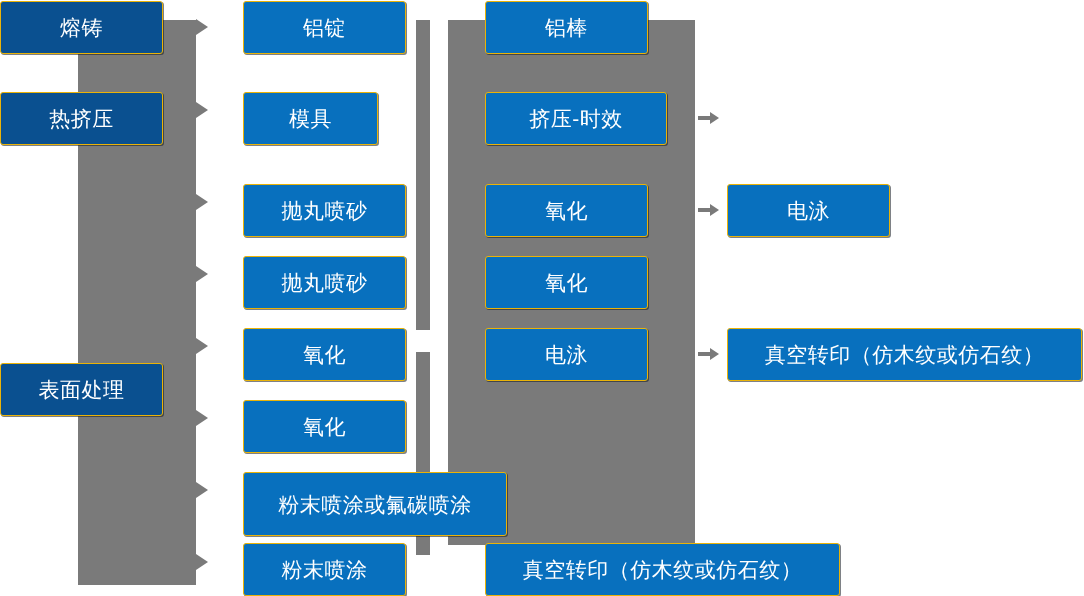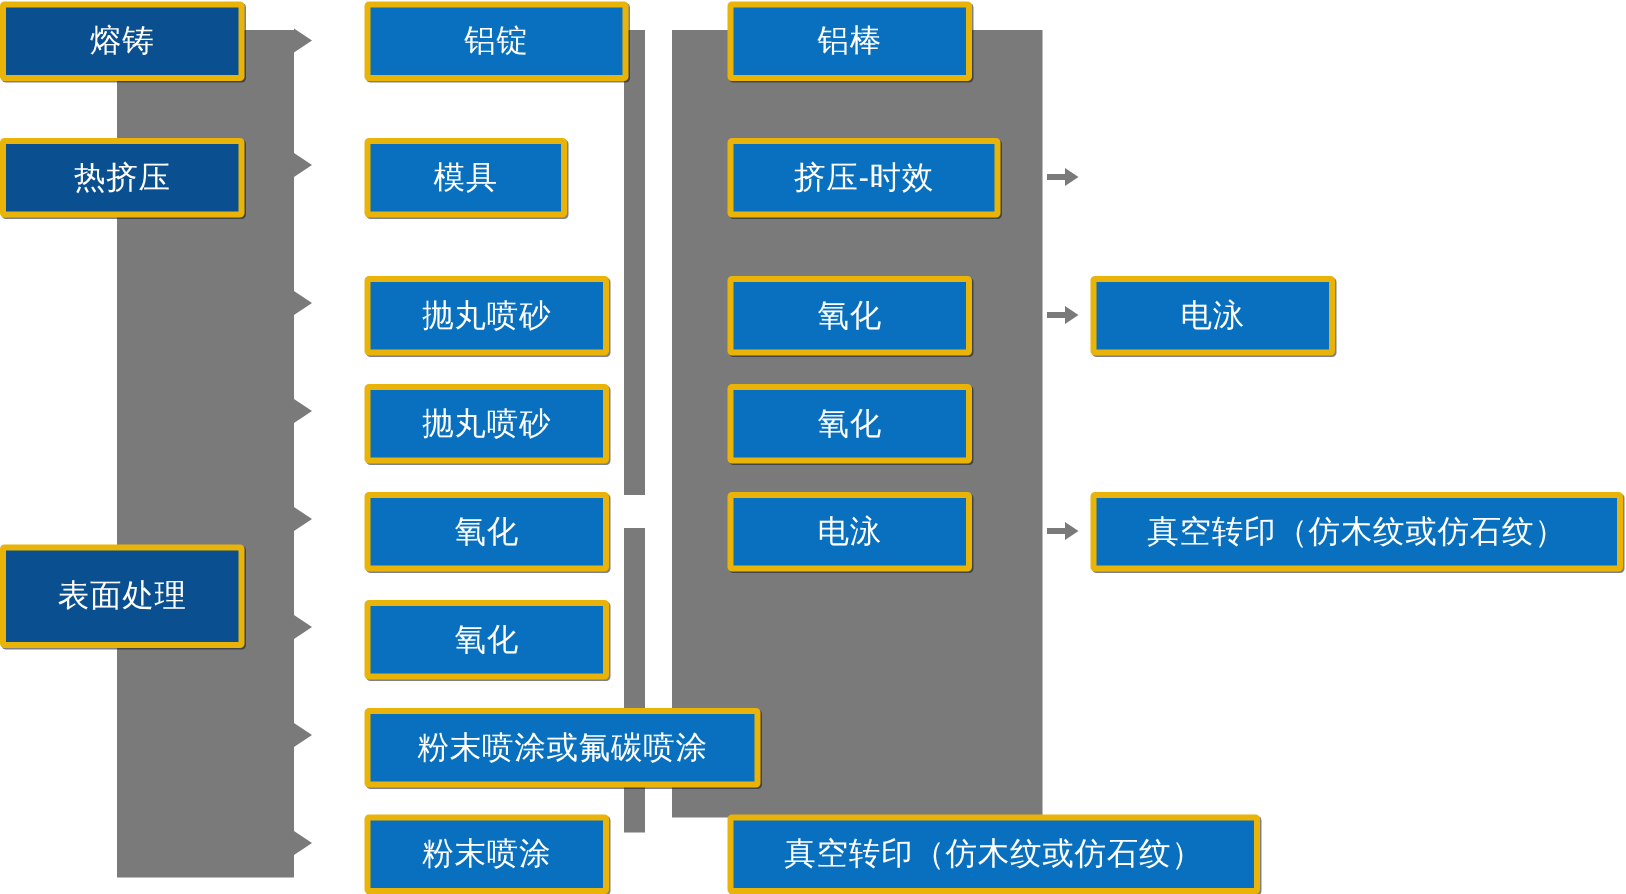--- a/index.html
+++ b/index.html
@@ -61,21 +61,21 @@
   .box {
     position: absolute;
     box-sizing: border-box;
     display: flex;
     align-items: center;
     justify-content: center;
     color: #ffffff;
     font-size: 21px;
     line-height: 1;
     letter-spacing: 0.5px;
-    border: 4px solid #eab308;
+    border: 1px solid #eab308;
     border-radius: 3px;
     box-shadow: 1px 1px 0 rgba(20,25,35,0.55);
     white-space: nowrap;
   }
   .box.dark  { background: #0a5090; }
   .box.mid   { background: #0870be; }
 
   
   .box::before {
     content: "";
@@ -137,25 +137,25 @@
   <div class="arrowhead small" style="left:710px; top:348px;"></div>
 
   <div class="box dark nohl" style="left:0px; top:1px; width:163px; height:53px;">
     <span>熔铸</span>
   </div>
 
   <div class="box dark nohl" style="left:0px; top:92px; width:163px; height:53px;">
     <span>热挤压</span>
   </div>
 
-  <div class="box dark nohl" style="left:0px; top:363px; width:163px; height:69px;justify-content:center;">
+  <div class="box dark nohl" style="left:0px; top:363px; width:163px; height:53px;justify-content:center;">
     <span>表面处理</span>
   </div>
 
-  <div class="box mid" style="left:243px; top:1px; width:176px; height:53px;">
+  <div class="box mid" style="left:243px; top:1px; width:163px; height:53px;">
     <span>铝锭</span>
   </div>
 
   <div class="box mid" style="left:243px; top:92px; width:135px; height:53px;">
     <span>模具</span>
   </div>
 
   <div class="box mid" style="left:243px; top:184px; width:163px; height:53px;">
     <span>抛丸喷砂</span>
   </div>
@@ -165,21 +165,21 @@
   </div>
 
   <div class="box mid" style="left:243px; top:328px; width:163px; height:53px;">
     <span>氧化</span>
   </div>
 
   <div class="box mid" style="left:243px; top:400px; width:163px; height:53px;">
     <span>氧化</span>
   </div>
 
-  <div class="box mid" style="left:243px; top:472px; width:264px; height:53px;">
+  <div class="box mid" style="left:243px; top:472px; width:264px; height:64px;">
     <span>粉末喷涂或氟碳喷涂</span>
   </div>
 
   <div class="box mid" style="left:485px; top:1px; width:163px; height:53px;">
     <span>铝棒</span>
   </div>
 
   <div class="box mid" style="left:243px; top:543px; width:163px; height:53px;">
     <span>粉末喷涂</span>
   </div>

